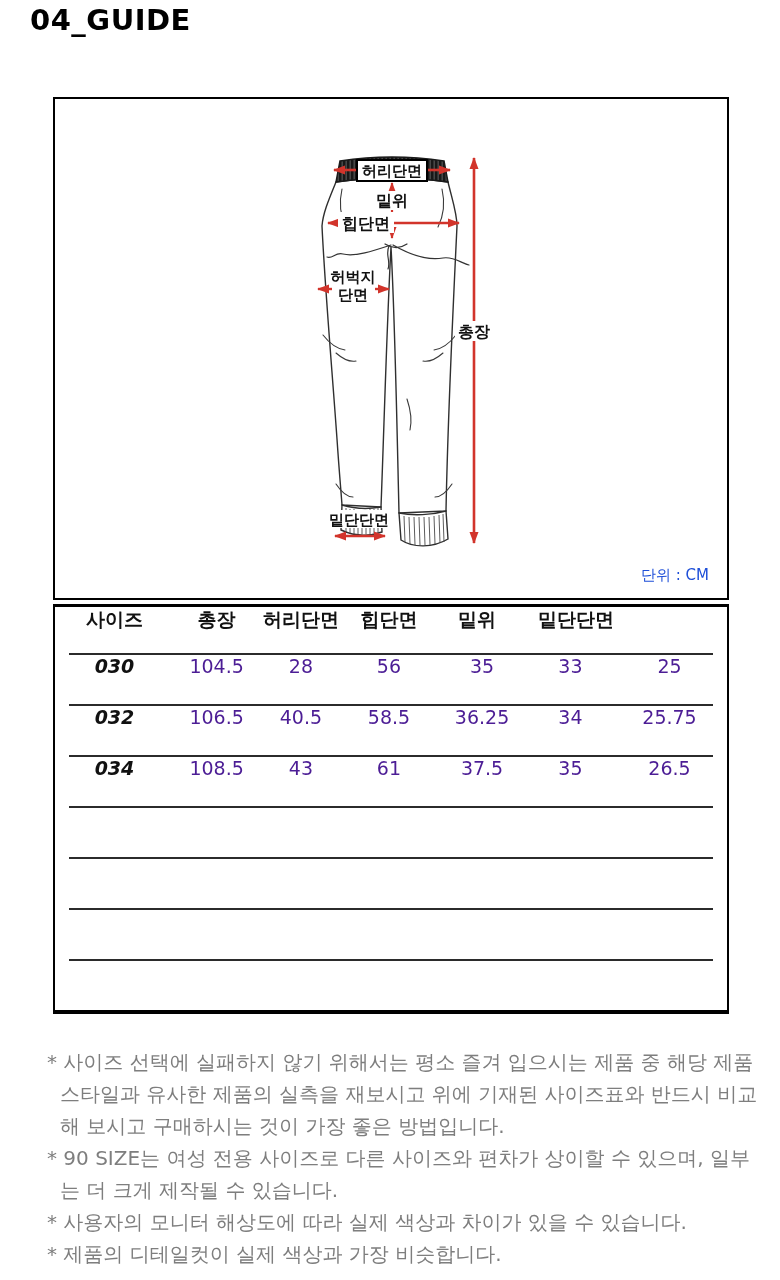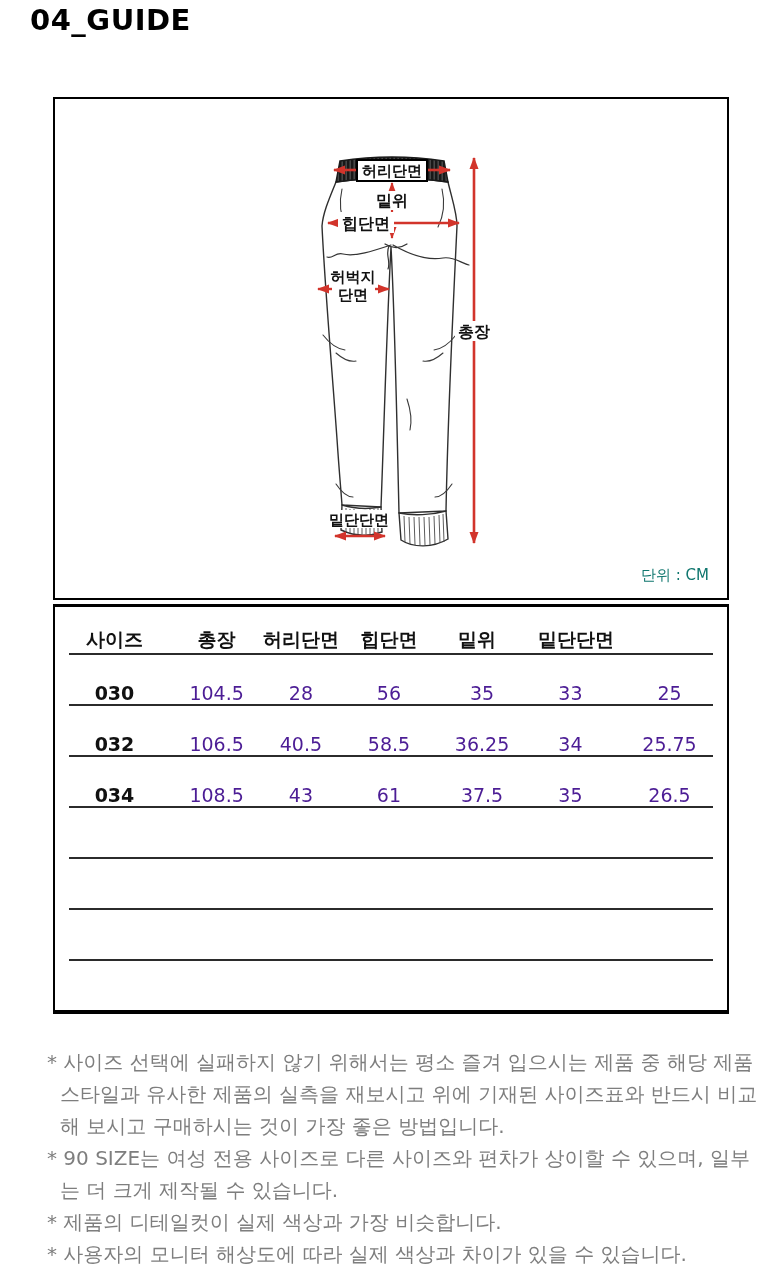--- a/index.html
+++ b/index.html
@@ -5,33 +5,33 @@
   * { margin:0; padding:0; box-sizing:border-box; }
   html,body { width:780px; height:1280px; background:#ffffff;
               font-family:"DejaVu Sans","Liberation Sans",sans-serif; color:#111; }
   .canvas { position:relative; width:780px; height:1280px; overflow:hidden; background:#fff; }
 
   .page-title { position:absolute; left:30px; top:3px; font-size:29px; font-weight:bold;
                 letter-spacing:0.5px; color:#000; }
 
   .diagram-box { position:absolute; left:53px; top:97px; width:676px; height:503px;
                  border:2px solid #000; background:#fff; }
-  .unit-label { position:absolute; right:18px; bottom:13px; font-size:15px; color:#0f766e; }
+  .unit-label { position:absolute; right:18px; bottom:13px; font-size:15px; color:#1d4ed8; }
 
   svg text { font-family:"DejaVu Sans","Liberation Sans",sans-serif; font-weight:bold; fill:#111; }
 
   .size-table { position:absolute; left:53px; top:604px; width:676px;
                 border:2px solid #000; border-top-width:3px; border-bottom-width:4px;
                 background:#fff; }
-  .trow { display:flex; align-items:flex-end; height:49px; }
+  .trow { display:flex; align-items:flex-start; height:49px; }
   .trow.thead { height:46px; }
   .sep { height:2px; background:#2b2b2b; margin:0 14px; }
   .cell { text-align:center; font-size:19px; color:#4c1d95; }
   .thead .cell { font-weight:bold; color:#111; }
-  .cell.size-col { font-weight:bold; color:#111; }
+  .cell.size-col { font-weight:bold; color:#111;font-style:italic; }
   .c0{width:17.7%} .c1{width:12.7%} .c2{width:12.4%} .c3{width:13.8%}
   .c4{width:13.9%} .c5{width:12.4%} .c6{width:17.1%}
 
   .notes { position:absolute; left:47px; top:1046px; width:716px; }
   .note { font-size:20px; line-height:32px; color:#7e7e7e;
           padding-left:13px; text-indent:-13px; }
 </style>
 </head>
 <body>
 
@@ -185,17 +185,17 @@
     <div class="trow"></div>
     <div class="sep"></div>
     <div class="trow"></div>
     <div class="sep"></div>
     <div class="trow"></div>
   </div>
 
   <div class="notes">
     <div class="note">* 사이즈 선택에 실패하지 않기 위해서는 평소 즐겨 입으시는 제품 중 해당 제품 스타일과 유사한 제품의 실측을 재보시고 위에 기재된 사이즈표와 반드시 비교해 보시고 구매하시는 것이 가장 좋은 방법입니다.</div>
     <div class="note">* 90 SIZE는 여성 전용 사이즈로 다른 사이즈와 편차가 상이할 수 있으며, 일부는 더 크게 제작될 수 있습니다.</div>
+    <div class="note">* 사용자의 모니터 해상도에 따라 실제 색상과 차이가 있을 수 있습니다.</div>
     <div class="note">* 제품의 디테일컷이 실제 색상과 가장 비슷합니다.</div>
-    <div class="note">* 사용자의 모니터 해상도에 따라 실제 색상과 차이가 있을 수 있습니다.</div>
   </div>
 
 </div>
 
 </body></html>

